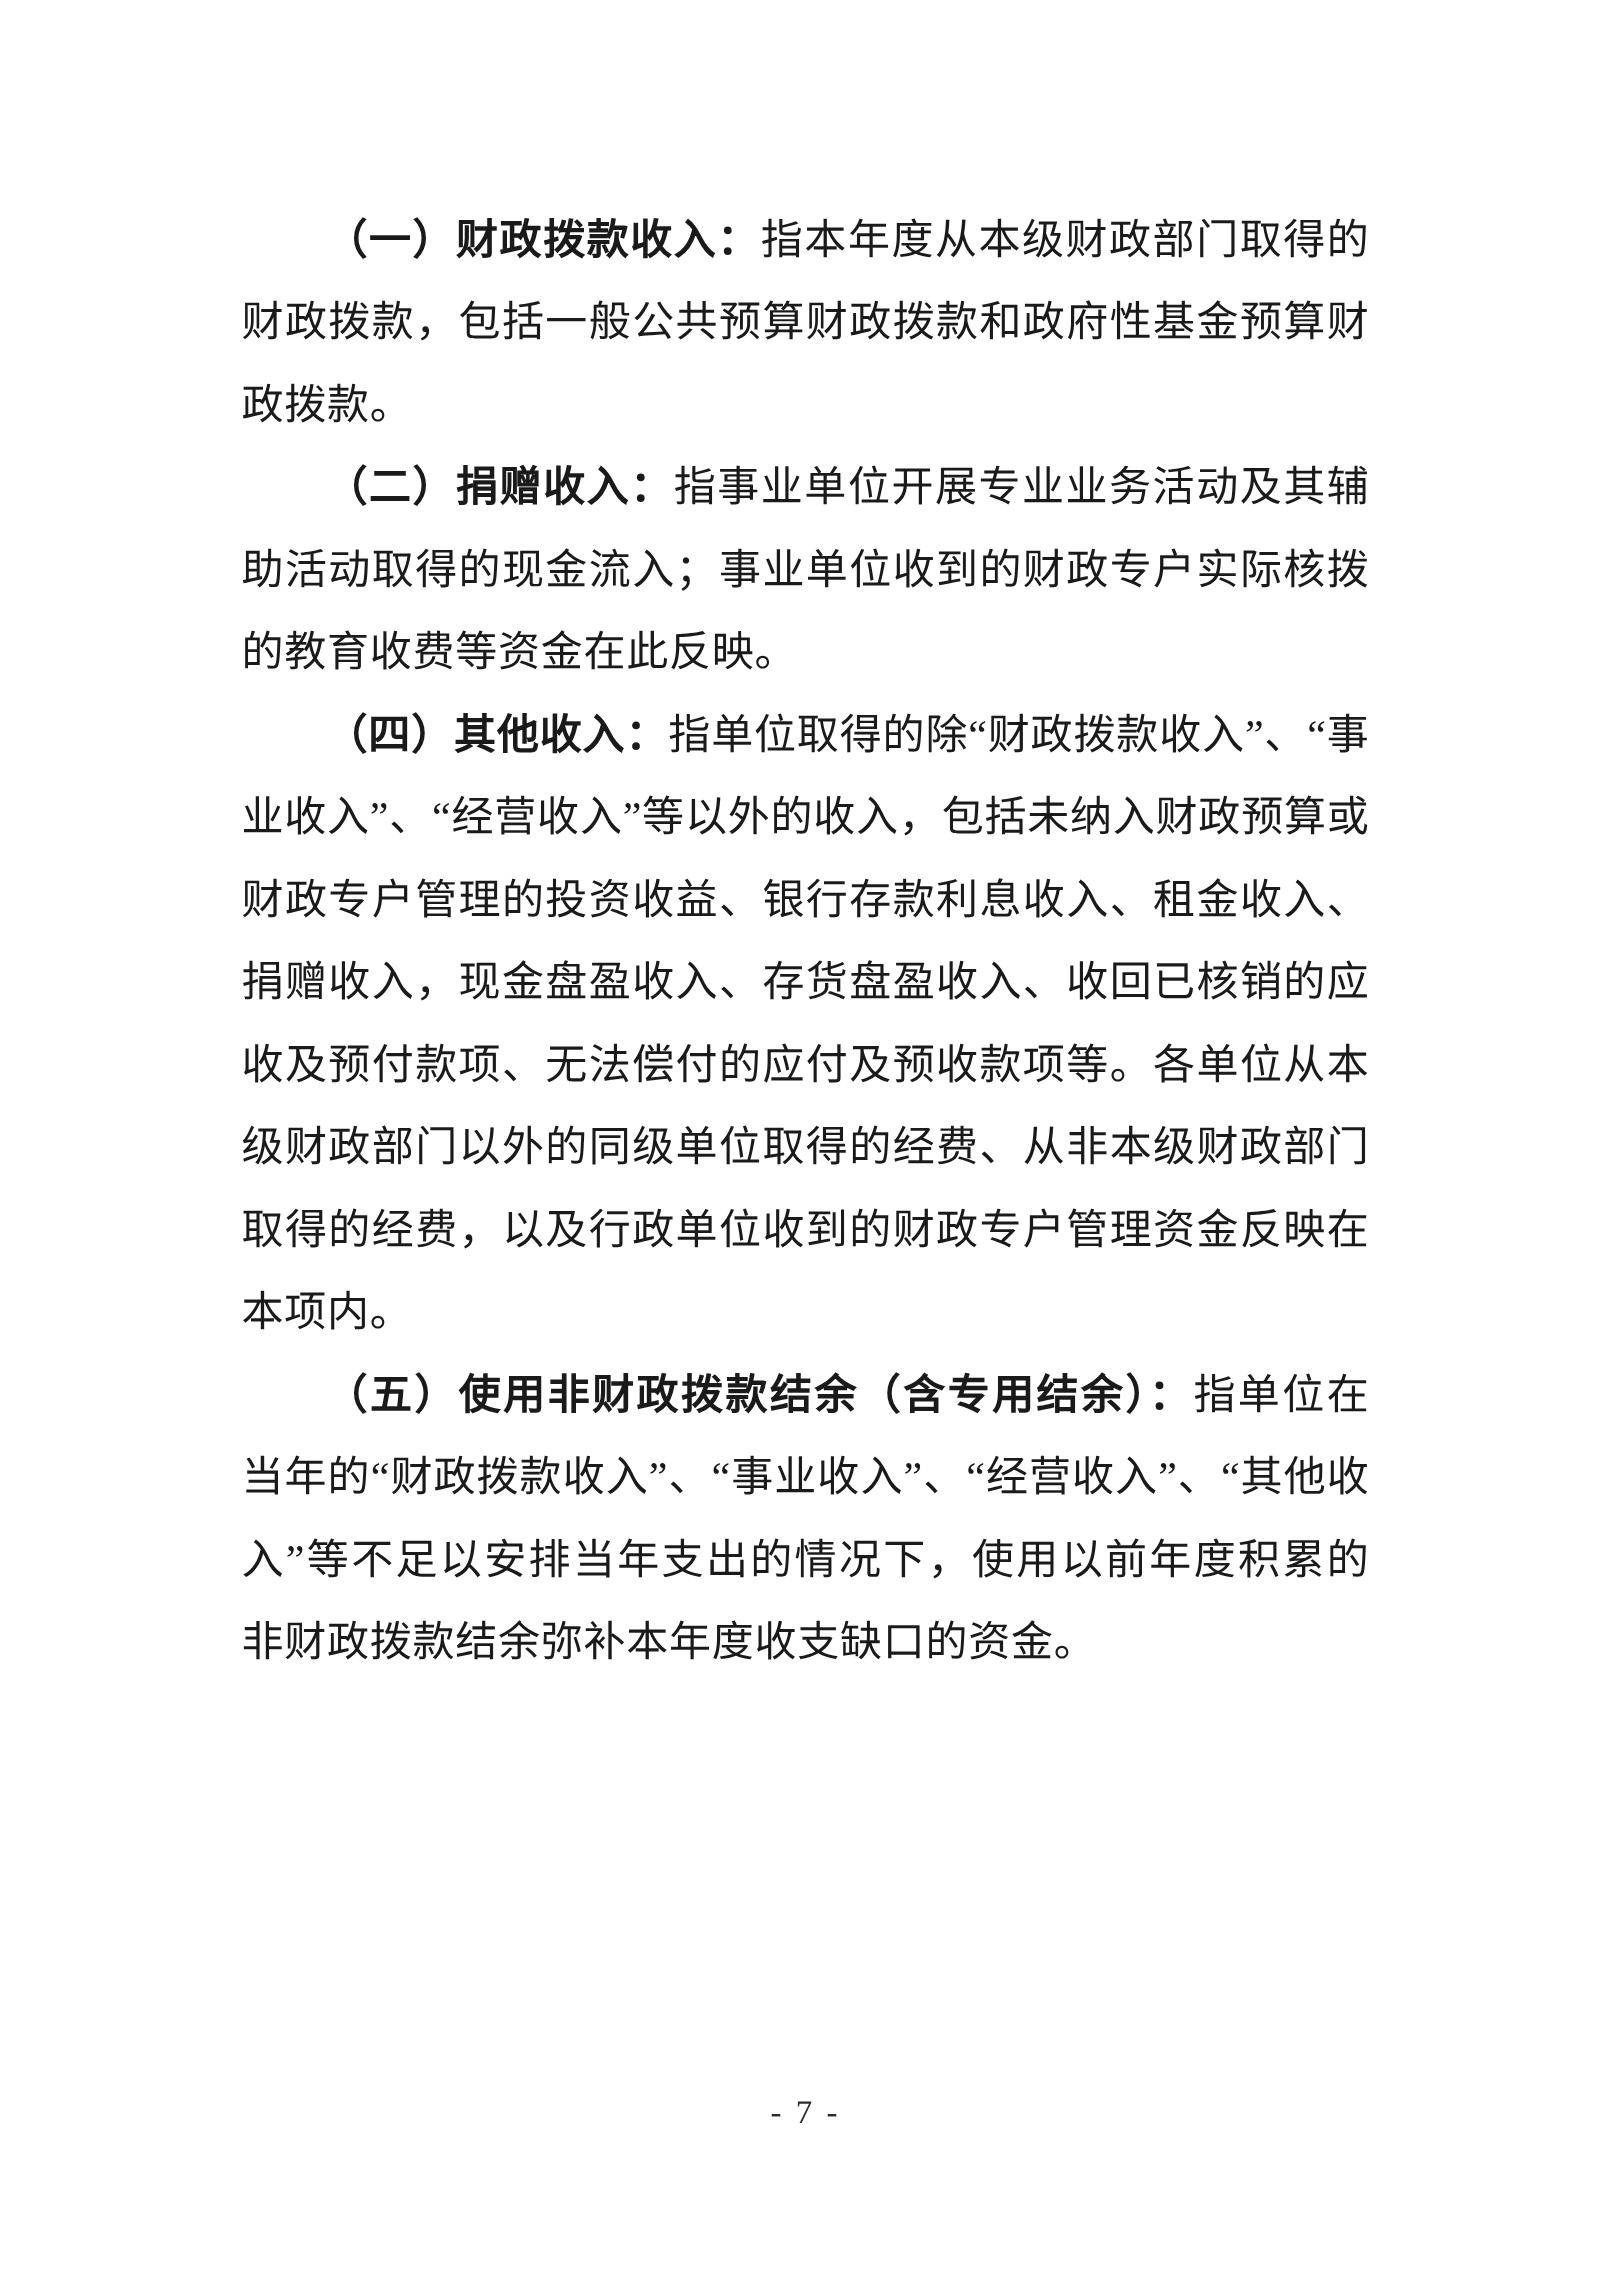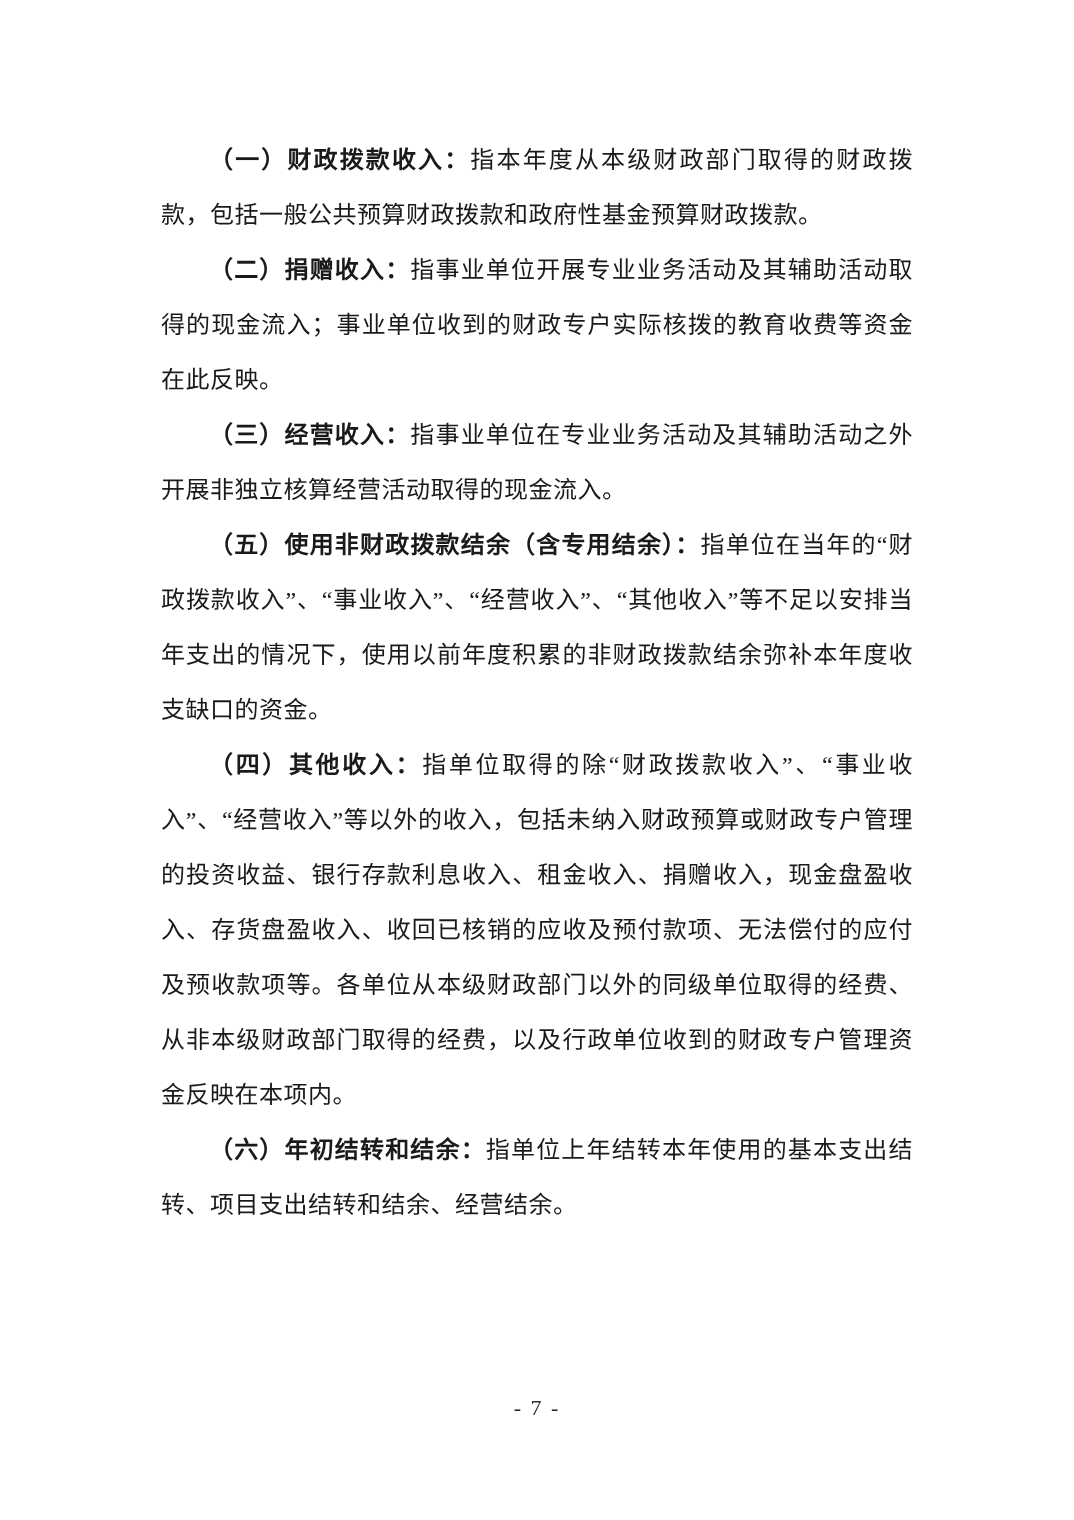--- a/index.html
+++ b/index.html
@@ -19,21 +19,21 @@
   }
   .text-block {
     position: absolute;
     top: 133px;
     left: 161px;
     width: 752px;
   }
   .para {
     margin: 0;
     padding: 0;
-    font-size: 24px;
+    font-size: 28px;
     line-height: 55px;
     text-align: justify;
     text-justify: inter-ideograph;
     text-indent: 2em;
     letter-spacing: 0.5px;
     word-break: break-all;
   }
   .para .lead {
     font-weight: 700;
   }
@@ -52,24 +52,22 @@
 </head>
 <body>
 
 <div class="page">
   <div class="text-block">
 
     <p class="para"><span class="lead">（一）财政拨款收入：</span><span class="body">指本年度从本级财政部门取得的财政拨款，包括一般公共预算财政拨款和政府性基金预算财政拨款。</span></p>
 
     <p class="para"><span class="lead">（二）捐赠收入：</span><span class="body">指事业单位开展专业业务活动及其辅助活动取得的现金流入；事业单位收到的财政专户实际核拨的教育收费等资金在此反映。</span></p>
 
-    <p class="para"><span class="lead">（三）经营收入：</span><span class="body">指事业单位在专业业务活动及其辅助活动之外开展非独立核算经营活动取得的现金流入。</span></p>
+
+    <p class="para"><span class="lead">（四）其他收入：</span><span class="body">指单位取得的除“财政拨款收入”、“事业收入”、“经营收入”等以外的收入，包括未纳入财政预算或财政专户管理的投资收益、银行存款利息收入、租金收入、捐赠收入，现金盘盈收入、存货盘盈收入、收回已核销的应收及预付款项、无法偿付的应付及预收款项等。各单位从本级财政部门以外的同级单位取得的经费、从非本级财政部门取得的经费，以及行政单位收到的财政专户管理资金反映在本项内。</span></p>
 
     <p class="para"><span class="lead">（五）使用非财政拨款结余（含专用结余）：</span><span class="body">指单位在当年的“财政拨款收入”、“事业收入”、“经营收入”、“其他收入”等不足以安排当年支出的情况下，使用以前年度积累的非财政拨款结余弥补本年度收支缺口的资金。</span></p>
 
-    <p class="para"><span class="lead">（四）其他收入：</span><span class="body">指单位取得的除“财政拨款收入”、“事业收入”、“经营收入”等以外的收入，包括未纳入财政预算或财政专户管理的投资收益、银行存款利息收入、租金收入、捐赠收入，现金盘盈收入、存货盘盈收入、收回已核销的应收及预付款项、无法偿付的应付及预收款项等。各单位从本级财政部门以外的同级单位取得的经费、从非本级财政部门取得的经费，以及行政单位收到的财政专户管理资金反映在本项内。</span></p>
-
-    <p class="para"><span class="lead">（六）年初结转和结余：</span><span class="body">指单位上年结转本年使用的基本支出结转、项目支出结转和结余、经营结余。</span></p>
 
   </div>
 
   <div class="page-footer">- 7 -</div>
 </div>
 
 </body></html>

